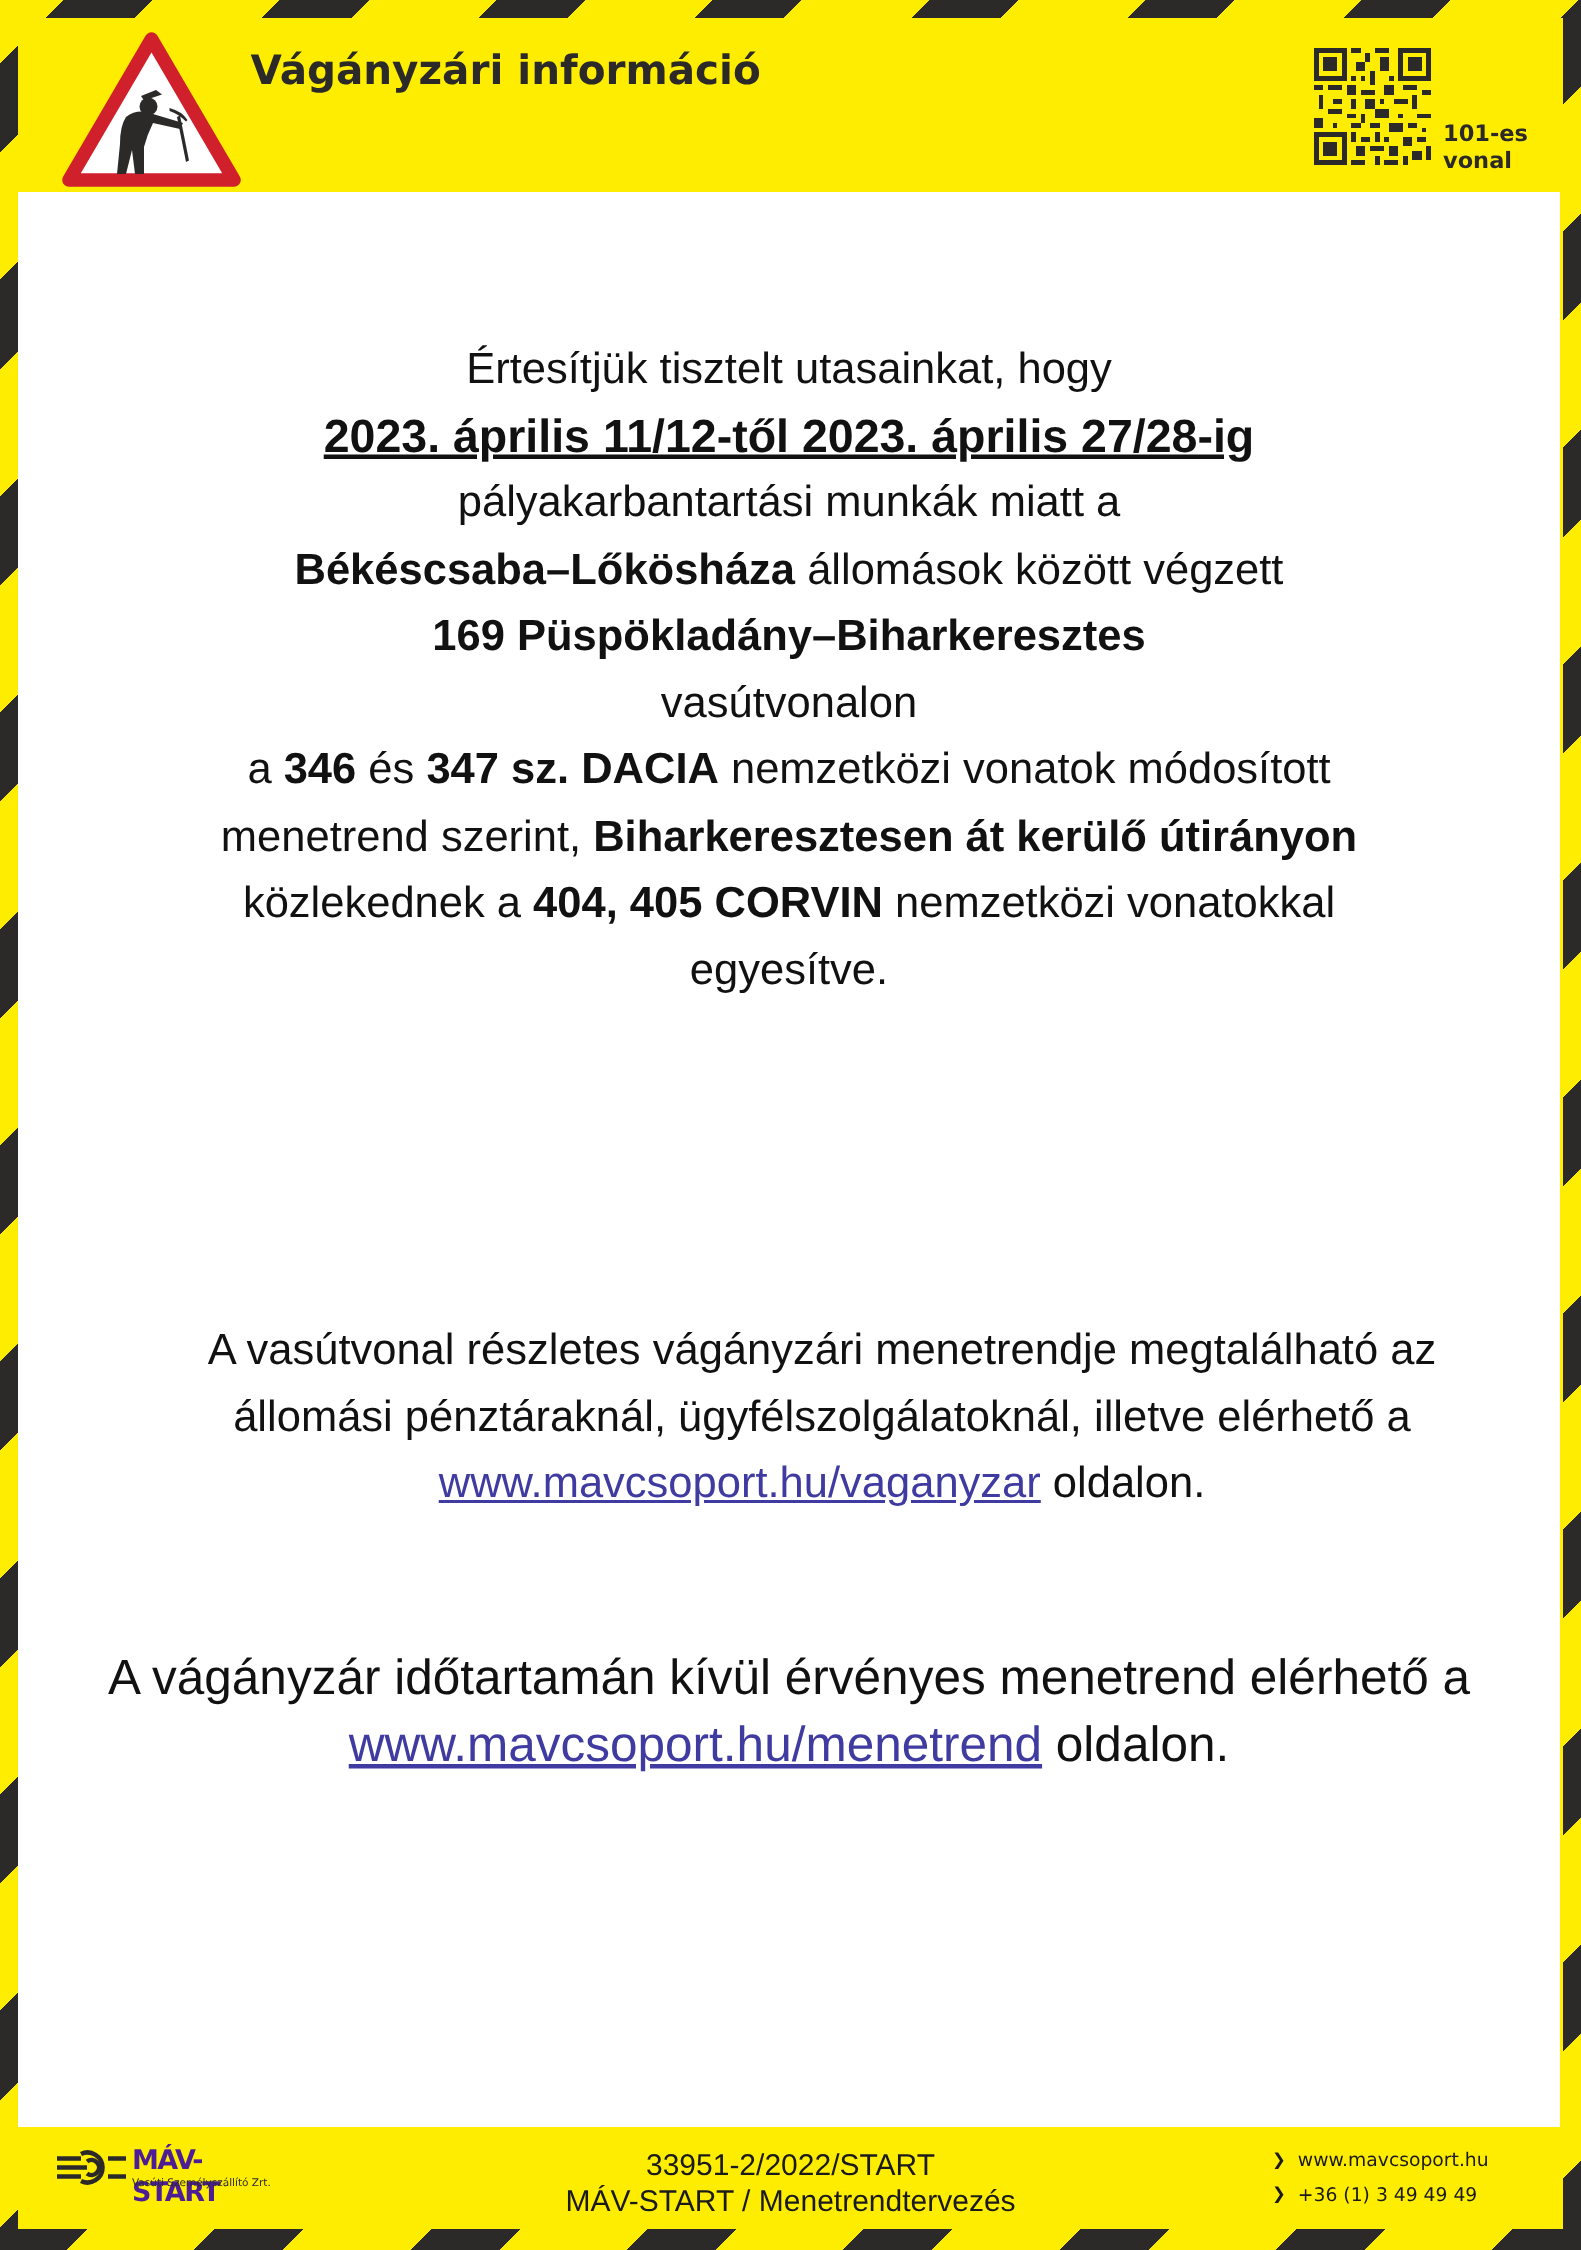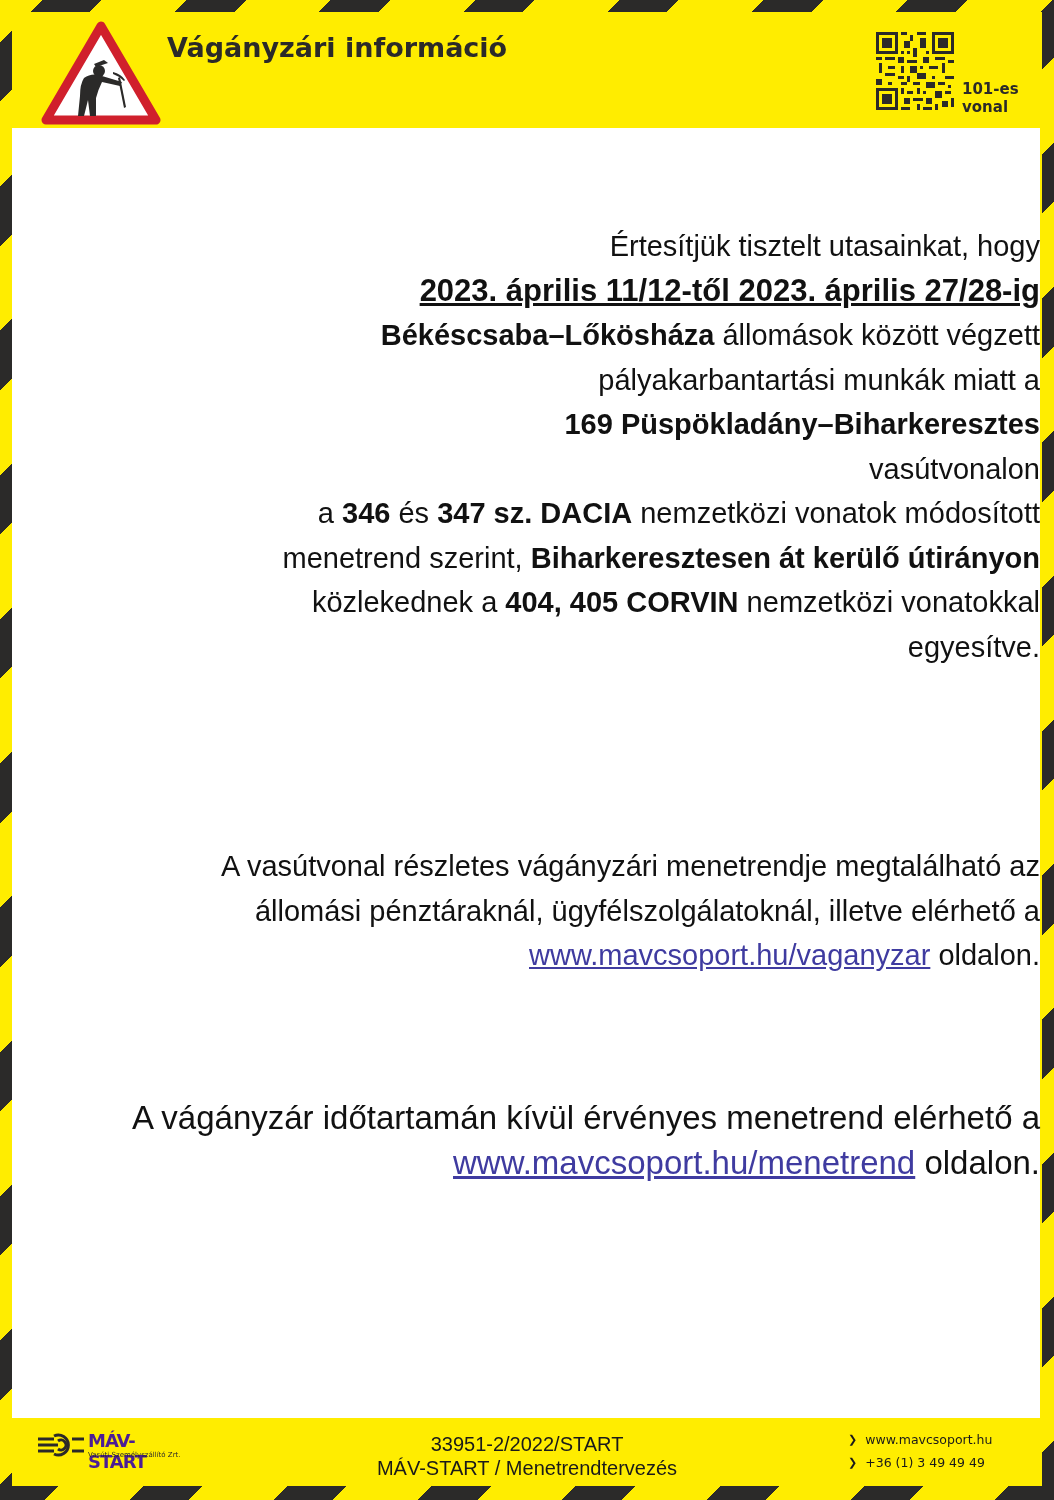--- a/index.html
+++ b/index.html
@@ -27,27 +27,27 @@
     position: absolute; left: 155px; top: 20px;
     font-family: "DejaVu Sans", sans-serif; font-weight: bold;
     font-size: 27px; color: #2b2a29; letter-spacing: 0px;
   }
   .qr { position: absolute; left: 864px; top: 20px; width: 78px; height: 78px; }
   .line-label {
     position: absolute; left: 950px; top: 68px;
     font-family: "DejaVu Sans", sans-serif; font-weight: bold; font-size: 15px; line-height: 18px; color: #2b2a29;
   }
   .block {
-    position: absolute; left: 0; right: 0; text-align: right;
+    position: absolute; left: 0; right: 0; text-align: center;
     font-family: "Liberation Sans", sans-serif;
   }
   .notice { top: 96px; font-size: 29px; line-height: 44.5px; color: #111; }
   .notice b { font-weight: bold; }
   .notice .date-line { font-weight: bold; text-decoration: underline; font-size: 31px; }
-  .info { top: 716px; font-size: 29px; line-height: 44.5px; color: #111; padding-left: 44px; }
+  .info { top: 750px; font-size: 29px; line-height: 44.5px; color: #111; padding-left: 44px; }
   .info2 { top: 968px; font-size: 33px; line-height: 44.5px; color: #111; }
   a.link { color: #3f3ba0; text-decoration: underline; }
   .footer { position: absolute; left: 12px; right: 12px; top: 1418px; height: 66px; }
   .logo { position: absolute; left: 24px; top: 16px; }
   .logo-text {
     position: absolute; left: 52px; top: -4px;
     font-family: "DejaVu Sans", sans-serif; font-weight: bold; font-size: 18px; color: #4c1d95; letter-spacing: -1px;
   }
   .logo-sub {
     position: absolute; left: 52px; top: 17px; white-space: nowrap;
@@ -149,22 +149,22 @@
   <div class="line-label">
     <div>101-es</div>
     <div>vonal</div>
   </div>
 </div>
 
 <div class="content">
   <div class="block notice">
     <div>Értesítjük tisztelt utasainkat, hogy</div>
     <div class="date-line">2023. április 11/12-től 2023. április 27/28-ig</div>
+    <div>pályakarbantartási munkák miatt a</div>
     <div><b>Békéscsaba–Lőkösháza</b><span> állomások között végzett</span></div>
-    <div>pályakarbantartási munkák miatt a</div>
     <div><b>169 Püspökladány–Biharkeresztes</b></div>
     <div>vasútvonalon</div>
     <div><span>a </span><b>346</b><span> és </span><b>347 sz. DACIA</b><span> nemzetközi vonatok módosított</span></div>
     <div><span>menetrend szerint, </span><b>Biharkeresztesen át kerülő útirányon</b></div>
     <div><span>közlekednek a </span><b>404, 405 CORVIN</b><span> nemzetközi vonatokkal</span></div>
     <div>egyesítve.</div>
   </div>
 
   <div class="block info">
     <div>A vasútvonal részletes vágányzári menetrendje megtalálható az</div>

